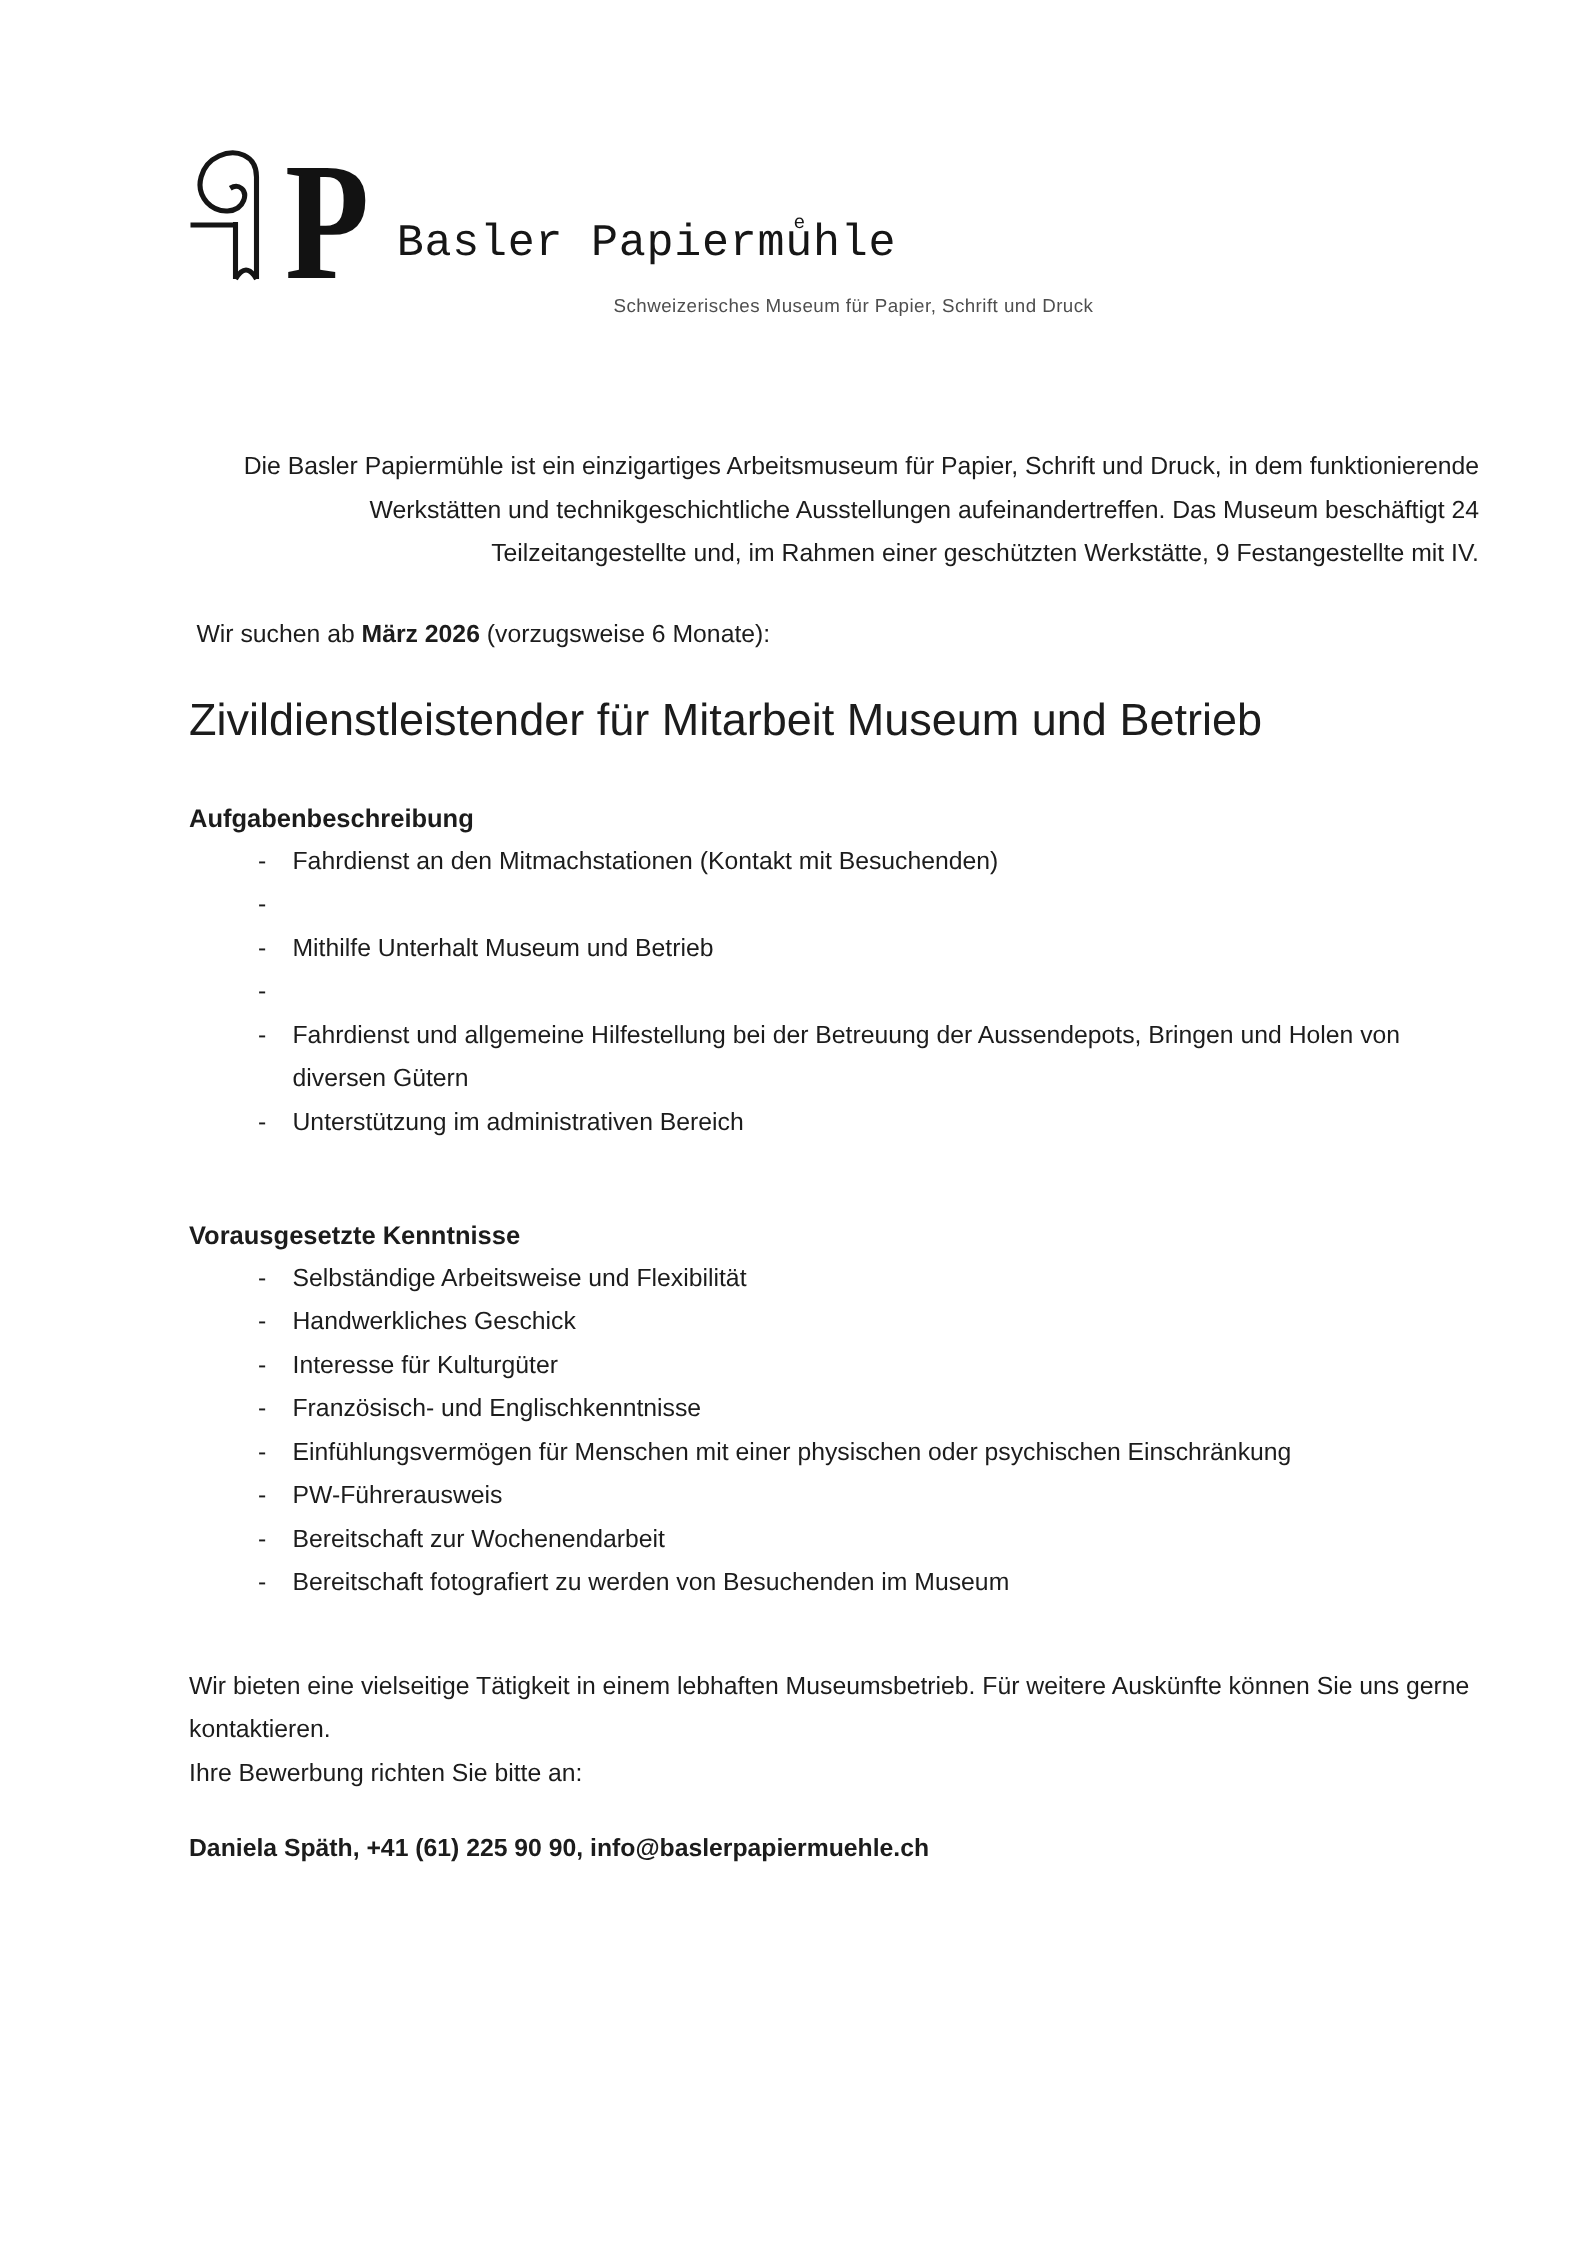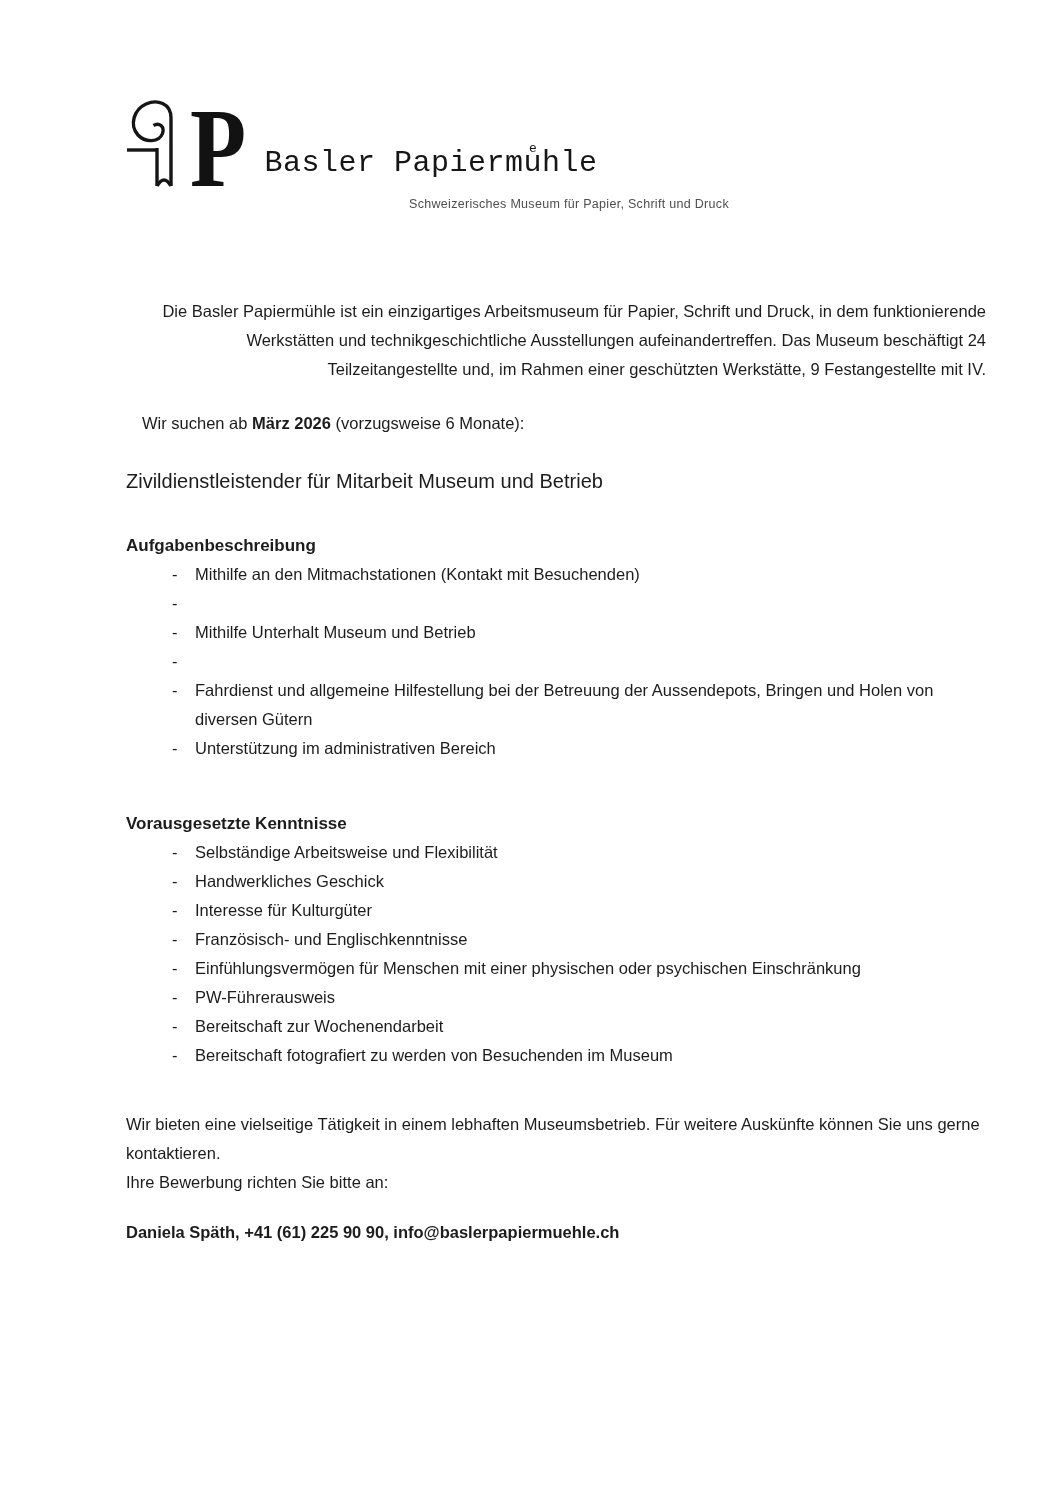--- a/index.html
+++ b/index.html
@@ -47,23 +47,23 @@
   .tagline {
     margin:7px 0 0 26px;
     font-size:12.5px;
     letter-spacing:0.3px;
     color:#4e4e4e;
     text-align:center;
   }
   
   .doc { font-size:16.5px; line-height:29px; }
   .intro { margin:86px 0 0 0;text-align:right; }
-  .search-line { margin:25px 0 0 16px; }
+  .search-line { margin:25px 0 0 5px; }
   .job-title {
-    font-size:20px;
+    font-size:30px;
     font-weight:400;
     line-height:36px;
     margin:25px 0 0 0;
     letter-spacing:0;
     white-space:nowrap;
   }
   .section-heading {
     font-size:17px;
     font-weight:700;
     line-height:29px;
@@ -109,21 +109,21 @@
     <p class="search-line"><span>Wir suchen ab </span><b>März 2026</b><span> (vorzugsweise 6 Monate):</span></p>
 
     <h1 class="job-title">Zivildienstleistender für Mitarbeit Museum und Betrieb</h1>
 
     <section class="section-tasks">
       <h2 class="section-heading">Aufgabenbeschreibung</h2>
       <ul class="hyphen-list">
 
           <li>
             <span class="marker">-</span>
-            <span class="item-text">Mithilfe an den Mitmachstationen (Kontakt mit Besuchenden)</span>
+            <span class="item-text">Fahrdienst an den Mitmachstationen (Kontakt mit Besuchenden)</span>
           </li>
 
           <li>
             <span class="marker">-</span>
           </li>
 
           <li>
             <span class="marker">-</span>
             <span class="item-text">Mithilfe Unterhalt Museum und Betrieb</span>
           </li>

